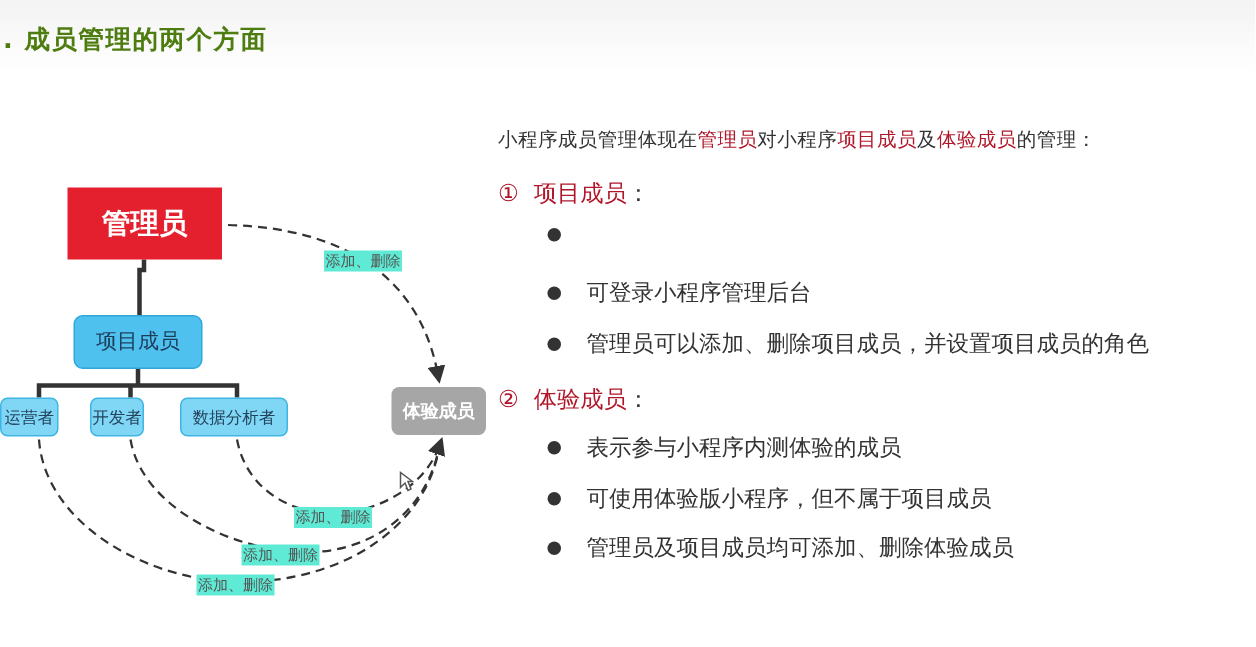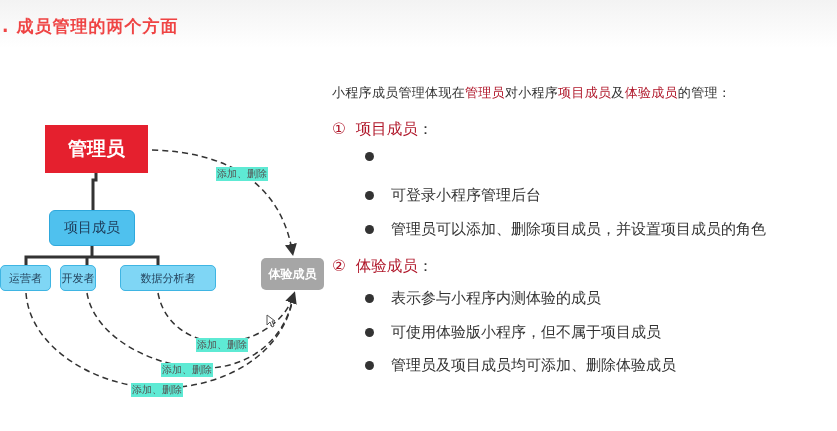--- a/index.html
+++ b/index.html
@@ -1,26 +1,26 @@
 <!DOCTYPE html>
 <html><head>
 <meta charset="utf-8">
 <style>
   html, body { margin:0; padding:0; }
   body { width:837px; height:431px; position:relative; overflow:hidden; background:#ffffff; font-family:"DejaVu Sans","Liberation Sans",sans-serif; }
   .topbar { position:absolute; left:0; top:0; width:837px; height:48px; background:linear-gradient(#f3f3f3,#ffffff); }
-  .title { position:absolute; left:2px; top:15px; font-size:17px; font-weight:bold; color:#ef4444; letter-spacing:1px; }
+  .title { position:absolute; left:2px; top:15px; font-size:17px; font-weight:bold; color:#4d7c0f; letter-spacing:1px; }
   svg.lines { position:absolute; left:0; top:0; }
   .box { position:absolute; display:flex; align-items:center; justify-content:center; box-sizing:border-box; }
   .admin { left:45px; top:125px; width:103px; height:48px; background:#e5202e; color:#fff; font-size:19px; font-weight:bold; }
   .proj { left:49px; top:210px; width:86px; height:36px; background:#4fc1ee; border:1px solid #2ea8dc; border-radius:6px; color:#1d3c5a; font-size:14px; }
   .role { top:265px; height:26px; background:#7fd6f5; border:1px solid #3fb5e3; border-radius:5px; color:#24445e; font-size:11px; }
-  .r1 { left:0px; width:51px; }
+  .r1 { left:0px; width:39px; }
   .r2 { left:60px; width:36px; }
-  .r3 { left:120px; width:96px; }
+  .r3 { left:120px; width:72px; }
   .exp { left:261px; top:258px; width:63px; height:32px; background:#a6a6a6; border-radius:5px; color:#fff; font-size:12px; font-weight:bold; }
   .lbl { position:absolute; font-size:10px; color:#555; background:#5eead4; padding:0 1px; }
   .intro { position:absolute; left:332px; top:84px; font-size:13px; color:#333; letter-spacing:0.3px; }
   .red { color:#b0172a; }
   .sec { position:absolute; left:332px; font-size:15.5px; color:#b0172a; }
   .sec .colon { color:#333; }
   .item { position:absolute; left:365px; font-size:15px; color:#333; display:flex; align-items:center; }
   .dot { width:9px; height:9px; background:#333; border-radius:50%; margin-right:17px; }
   .cursor { position:absolute; left:266px; top:314px; }
 </style>

